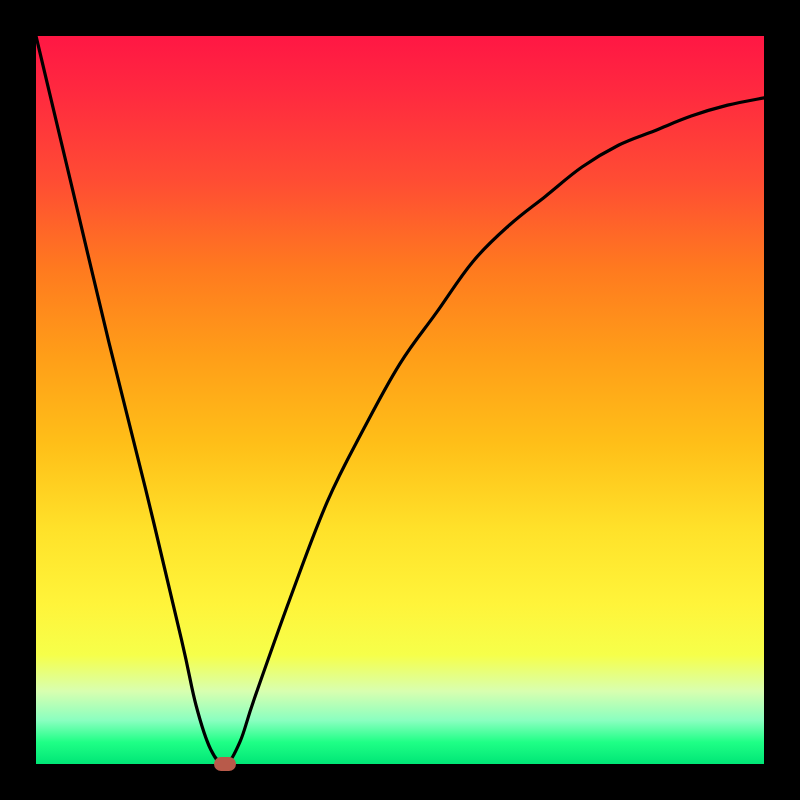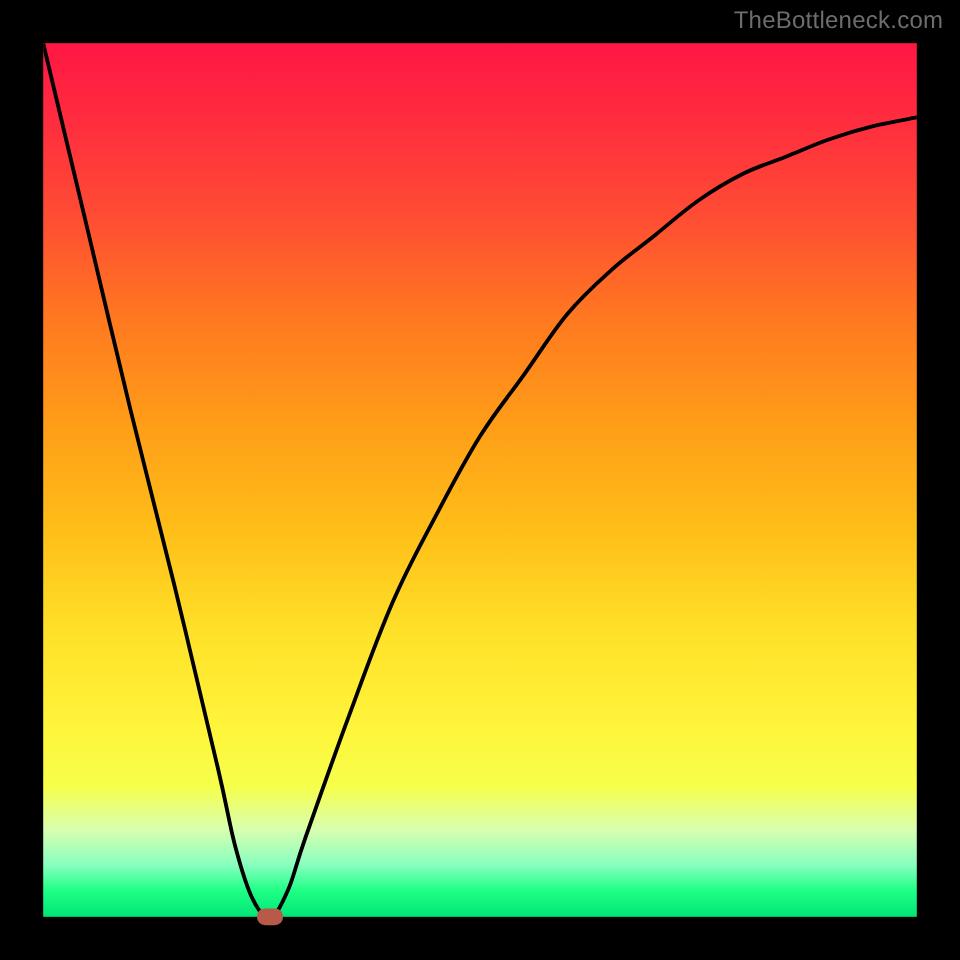--- a/index.html
+++ b/index.html
@@ -66,14 +66,13 @@
 </head>
 <body>
 
 <div class="frame">
   <div class="plot">
     <svg class="curve" viewBox="0 0 728 728" preserveAspectRatio="none">
       <path id="curve-path" d="M 0,0 C 6.552,27.5184 23.296,97.8432 36.4,152.88 C 49.504,207.9168 59.696,252.03360000000004 72.8,305.76000000000005 C 85.904,359.48640000000006 96.096,397.6336 109.2,451.36 C 122.304,505.0864 136.4272,564.928 145.6,604.24 C 154.7728,643.552 154.9184,650.104 160.16,669.76 C 165.4016,689.4159999999999 169.4784,702.9568 174.72,713.44 C 179.9616,723.9232000000001 184.0384,729.3104000000001 189.28,728 C 194.5216,726.6895999999999 198.59840000000003,717.9535999999999 203.84000000000003,706.16 C 209.08160000000004,694.3664 209.2272,688.688 218.4,662.48 C 227.5728,636.272 241.696,595.9408 254.79999999999998,560.56 C 267.904,525.1791999999999 278.096,496.05920000000003 291.2,465.92 C 304.304,435.7808 314.49600000000004,418.0176 327.6,393.12 C 340.704,368.2224 350.896,348.5664 364,327.59999999999997 C 377.104,306.63359999999994 387.29600000000005,294.9856 400.40000000000003,276.64 C 413.504,258.2944 423.696,241.40480000000008 436.8,225.68000000000006 C 449.904,209.95520000000005 460.096,201.0736 473.2,189.27999999999997 C 486.304,177.48639999999995 496.496,170.64319999999995 509.59999999999997,160.15999999999997 C 522.704,149.6768 532.896,140.21280000000007 546,131.04000000000008 C 559.104,121.8672000000001 569.2959999999999,115.75200000000007 582.4,109.20000000000005 C 595.504,102.64800000000002 605.6959999999999,99.88159999999999 618.8,94.63999999999999 C 631.904,89.39839999999998 642.096,84.66640000000004 655.2,80.08000000000004 C 668.3040000000001,75.49360000000004 678.496,72.43599999999998 691.6,69.15999999999997 C 704.7040000000001,65.88399999999996 721.448,63.19039999999999 728,61.879999999999995" fill="none" stroke="#000" stroke-width="3.2" stroke-linecap="round"></path>
     </svg>
     <div id="min-marker" class="marker" style="left: 178.28px; top: 721px; background: rgb(184, 90, 74);"></div>
   </div>
-  <div class="attribution">TheBottleneck.com</div>
 </div>
 
 </body></html>

